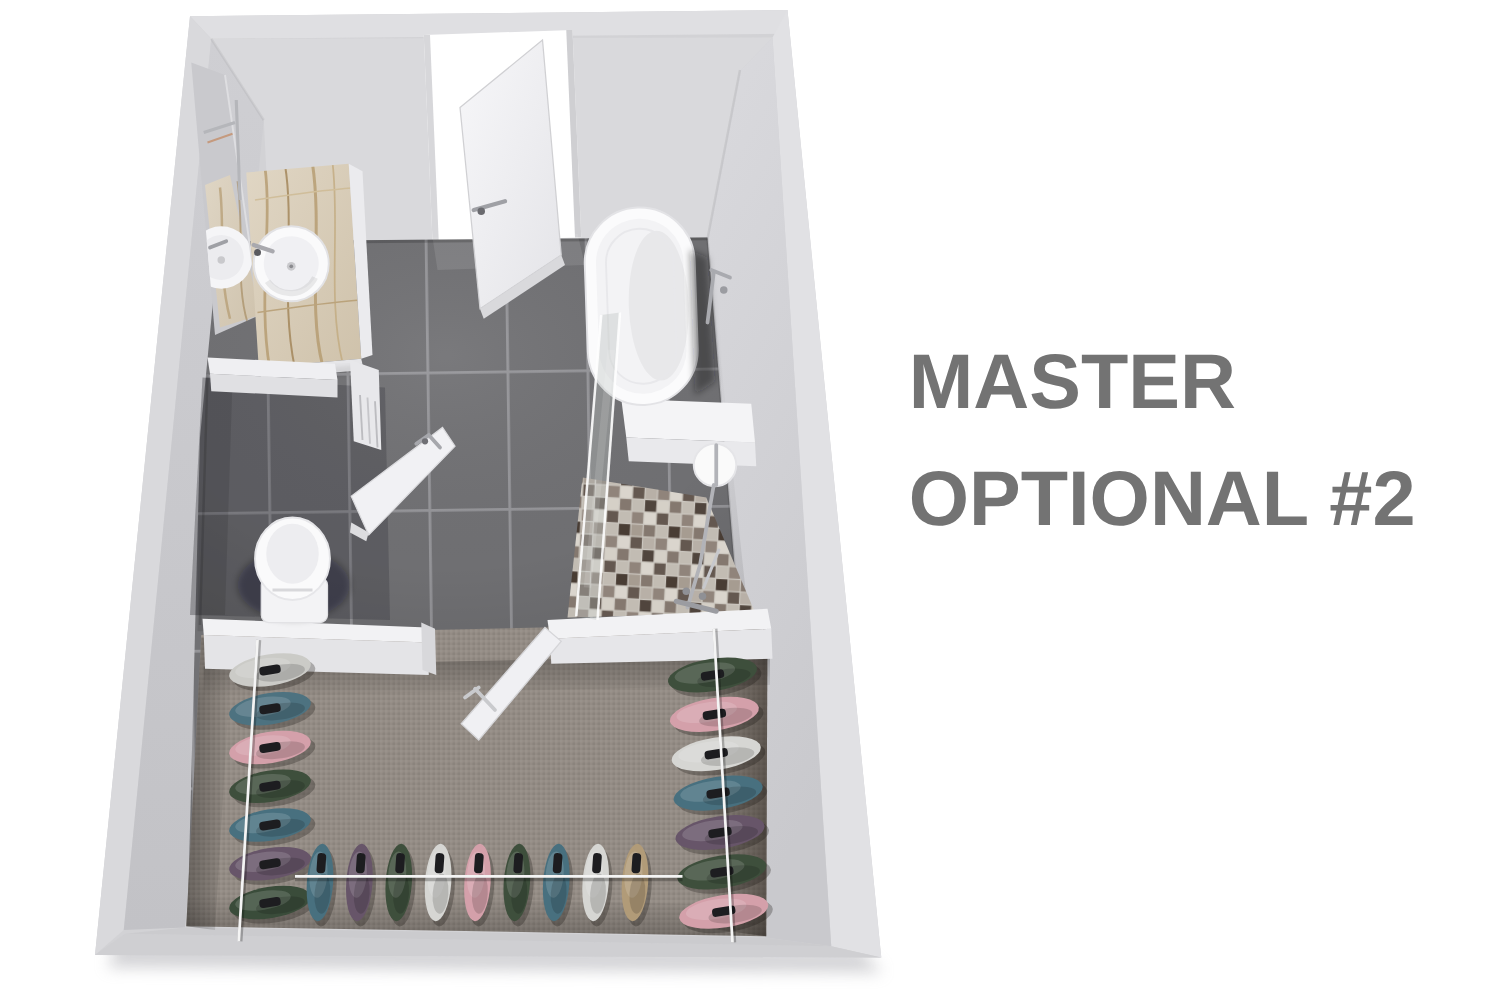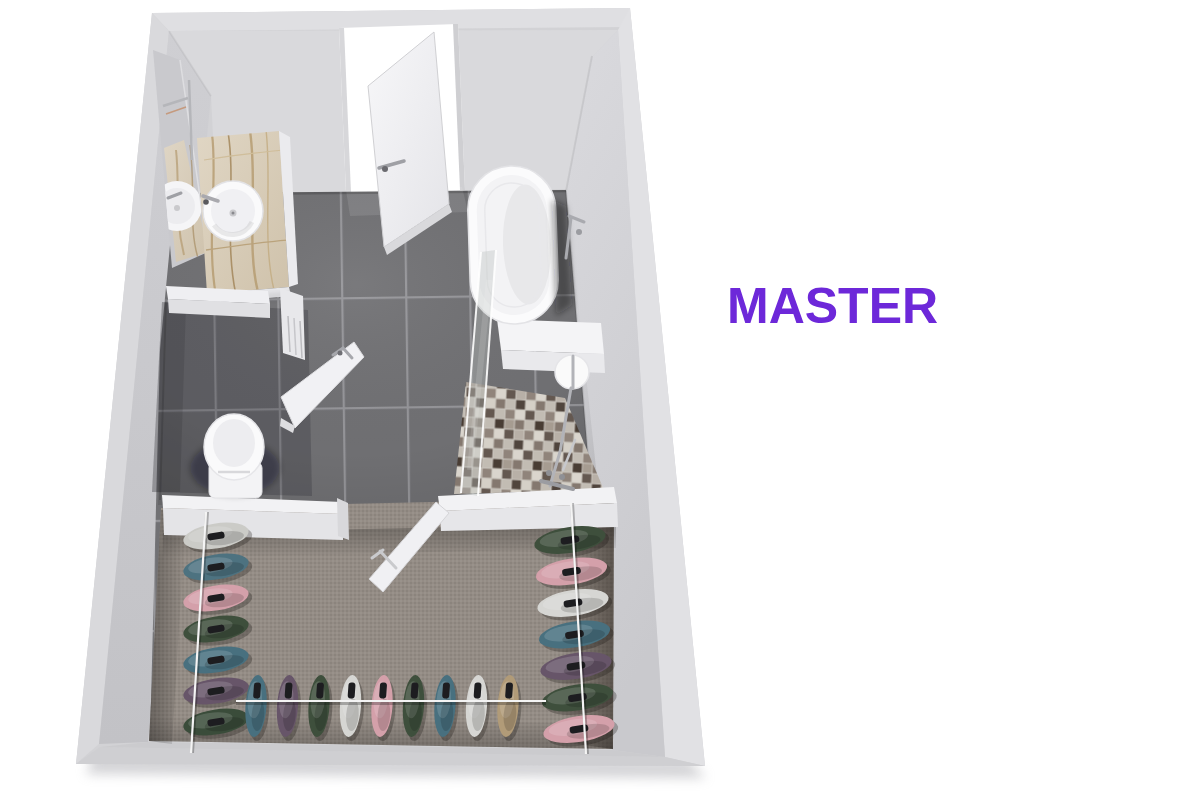--- a/index.html
+++ b/index.html
@@ -2,22 +2,22 @@
 <html><head>
 <meta charset="utf-8">
 <style>
   html,body{margin:0;padding:0;background:#ffffff;}
   body{width:1200px;height:800px;overflow:hidden;font-family:"Liberation Sans",sans-serif;position:relative;}
   #stage{position:absolute;left:0;top:0;width:1200px;height:800px;}
   #render-svg{position:absolute;left:0;top:0;}
   #plan-title{
     position:absolute;left:727px;top:259px;
     font-family:"Liberation Sans",sans-serif;
-    font-weight:700;font-size:50px;line-height:94px;
-    color:#6d28d9;letter-spacing:0px;white-space:nowrap;
+    font-weight:700;font-size:62px;line-height:94px;
+    color:#737373;letter-spacing:0px;white-space:nowrap;
   }
   #plan-title span{display:block;}
 </style>
 </head>
 <body>
 
 <div id="stage">
 <svg id="render-svg" width="1200" height="800" viewBox="0 0 1200 800">
   <defs>
     <filter id="soft" x="-60%" y="-60%" width="220%" height="220%">
@@ -456,14 +456,15 @@
     <line x1="206" y1="512" x2="191" y2="753" stroke="#f4f4f4" stroke-width="2.2"></line>
     <line x1="572" y1="503" x2="587" y2="754" stroke="rgba(0,0,0,0.25)" stroke-width="4"></line>
     <line x1="571" y1="503" x2="586" y2="754" stroke="#f4f4f4" stroke-width="2.2"></line>
     <line x1="236" y1="703" x2="546" y2="703" stroke="rgba(0,0,0,0.25)" stroke-width="4"></line>
     <line x1="236" y1="701" x2="546" y2="701" stroke="#f4f4f4" stroke-width="2.2"></line>
   </g>
 </svg>
 
 <div id="plan-title">
   <span>MASTER</span>
+  <span>OPTIONAL #2</span>
 </div>
 </div>
 
 </body></html>

